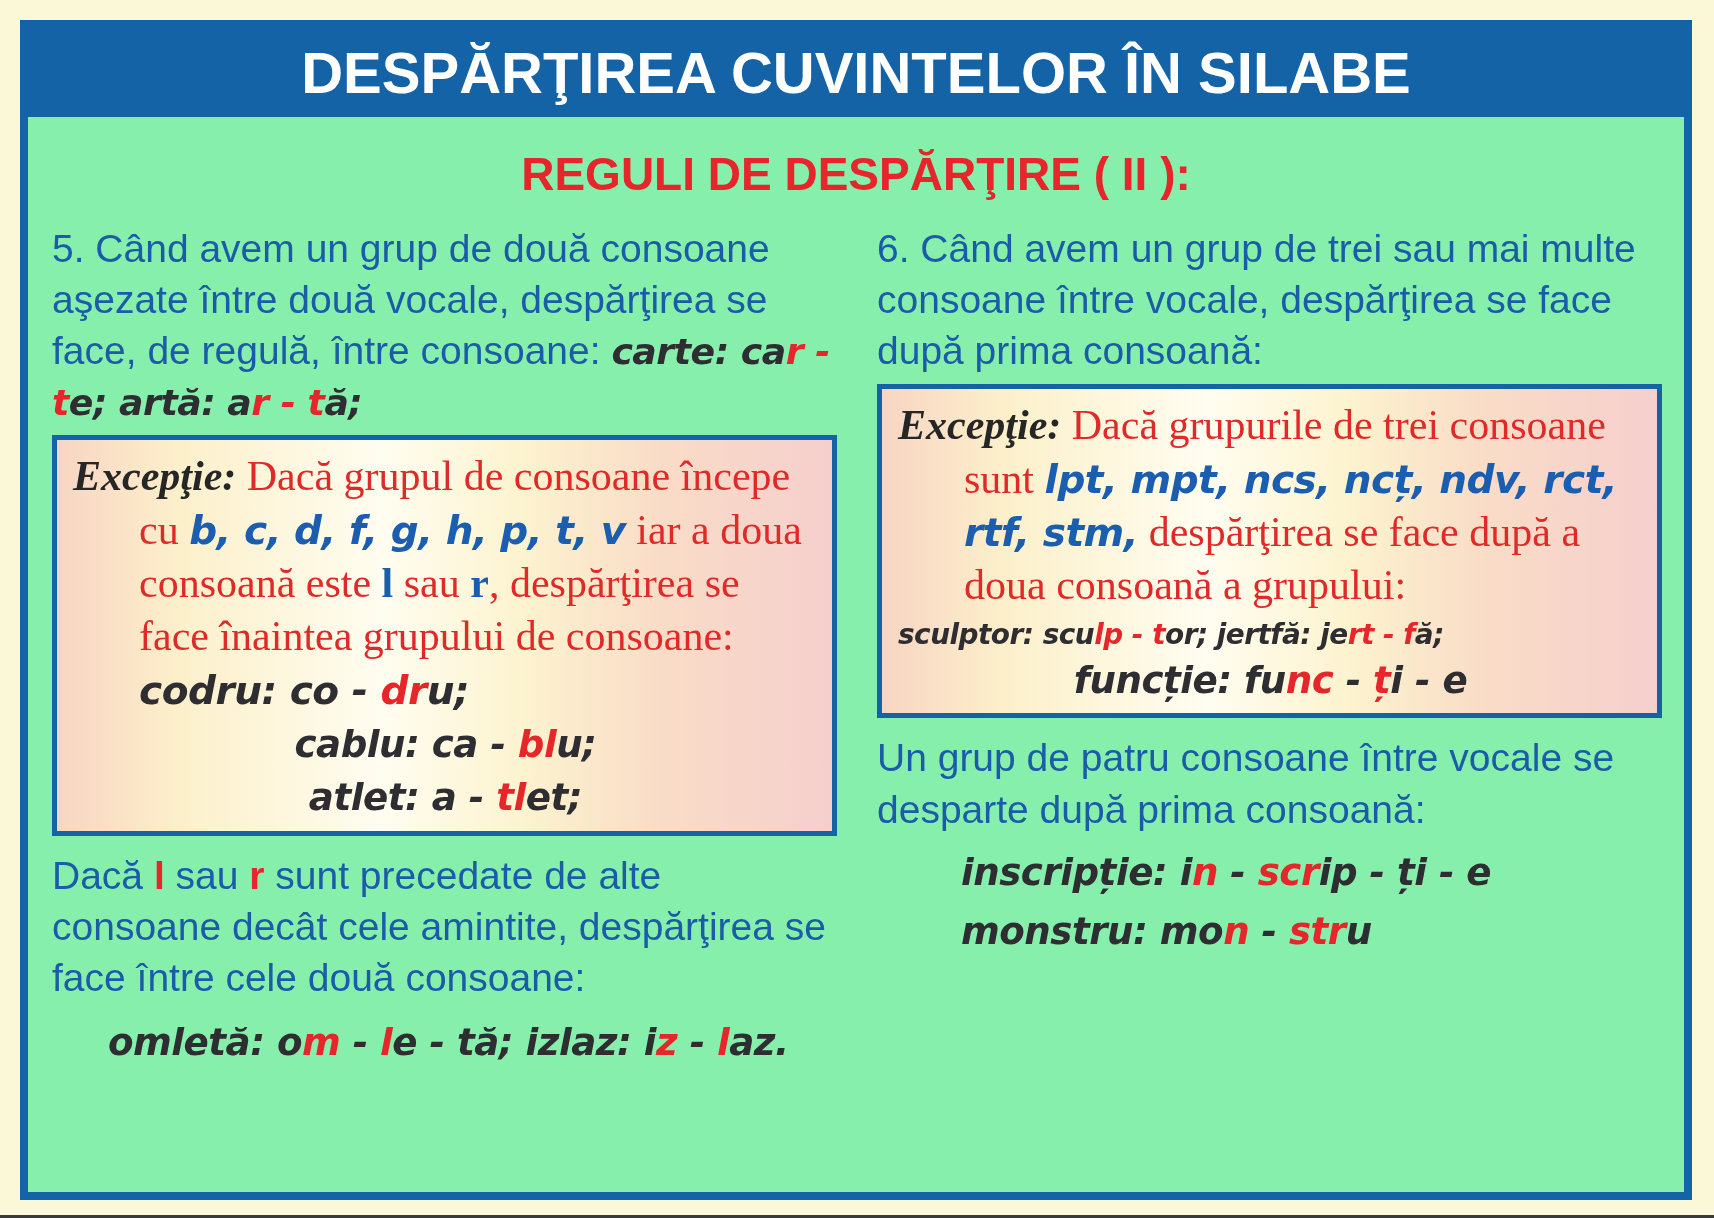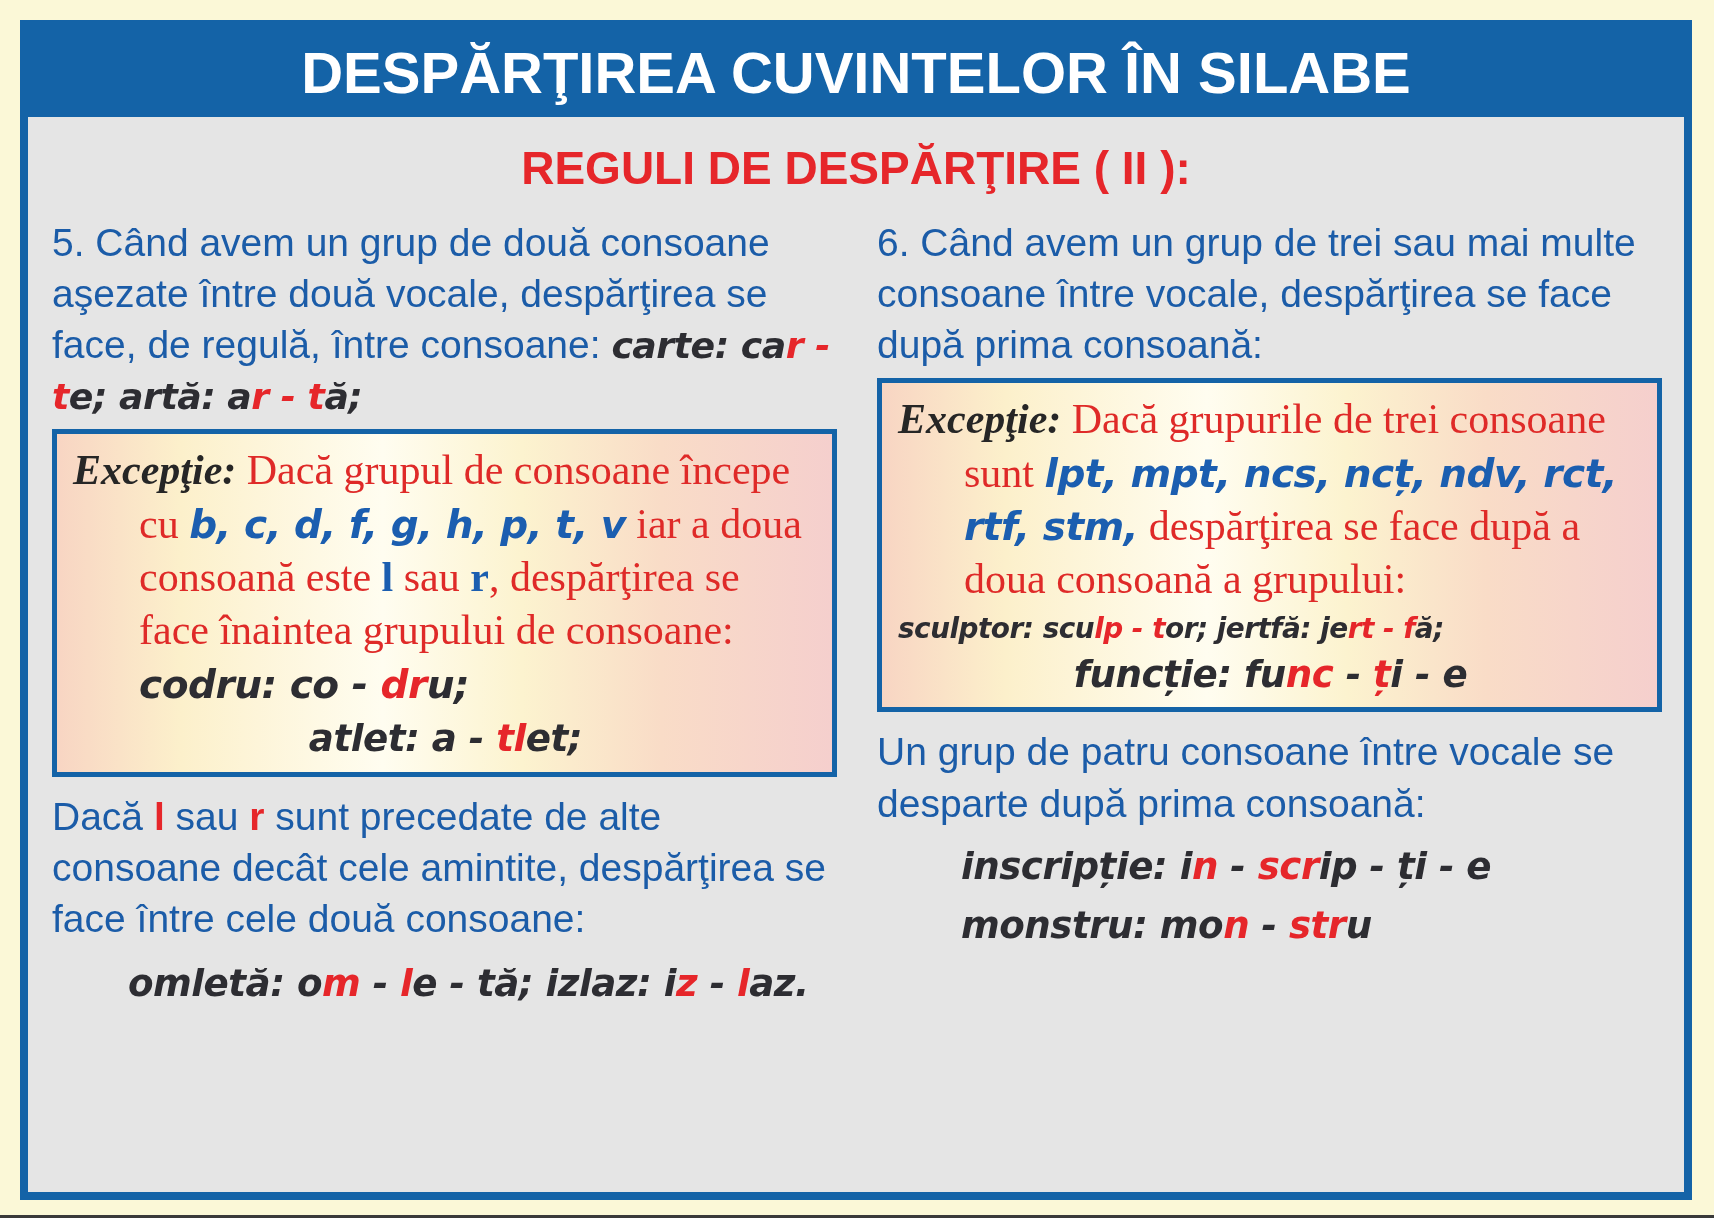--- a/index.html
+++ b/index.html
@@ -6,21 +6,21 @@
   body{
     width:1714px;height:1218px;
     background:#fbf8d7;
     font-family:"Liberation Sans",sans-serif;
     position:relative;overflow:hidden;
   }
   .bottom-edge{position:absolute;left:0;right:0;bottom:0;height:3px;background:#3a3a3a;}
   .frame{
     position:absolute;left:20px;top:20px;right:22px;bottom:18px;
     border:8px solid #1463a7;
-    background:#e5e5e5;
+    background:#86efac;
     box-sizing:border-box;
   }
   .header{
     background:#1463a7;
     height:90px;
     display:flex;align-items:center;justify-content:center;
     margin:-1px -1px 0 -1px;
   }
   .title{
     color:#ffffff;
@@ -28,21 +28,21 @@
     font-weight:bold;
     letter-spacing:0px;
     margin:0;
     white-space:nowrap;
   }
   .subtitle{
     text-align:center;
     color:#e6262a;
     font-size:46px;
     font-weight:bold;
-    margin:24px 0 14px 0;
+    margin:30px 0 14px 0;
   }
   .cols{
     display:flex;
     align-items:flex-start;
     padding:0 4px;
   }
   .col{flex:1 1 0;min-width:0;padding:4px 12px 0 20px;}
   .col.right{padding:4px 14px 0 16px;}
   .divider{
     width:8px;flex:0 0 8px;
@@ -83,21 +83,21 @@
     font-size:42px;
     line-height:1.27;
     color:#df2a28;
     padding:10px 14px 8px 16px;
     margin:8px 4px 14px 0;
   }
   .exmain{margin:0;padding-left:66px;text-indent:-66px;}
   .excenter{margin:2px 0 0 0;text-align:center;font-size:40px;}
   .exflush{margin:2px 0 0 0;font-size:30px;white-space:nowrap;}
   .exline{font-size:40px;margin:16px 0 0 0;}
-  .indent-left{margin-left:76px;}
+  .indent-left{margin-left:56px;}
   .indent-right{margin-left:30px;}
   .examples-block{margin:14px 0 0 84px;}
   .examples-block .exline{margin:0 0 14px 0;}
 </style>
 </head>
 <body>
 
 <div class="frame">
   <div class="header">
     <h1 class="title">DESPĂRŢIREA CUVINTELOR ÎN SILABE</h1>
@@ -105,20 +105,21 @@
 
   <h2 class="subtitle">REGULI DE DESPĂRŢIRE ( II ):</h2>
 
   <div class="cols">
 
     <div class="col left">
       <p class="rule"><span class="seg-b">5. Când avem un grup de două consoane aşezate între două vocale, despărţirea se face, de regulă, între consoane: </span><span class="seg-k">carte: ca</span><span class="seg-r">r - t</span><span class="seg-k">e; artă: a</span><span class="seg-r">r - t</span><span class="seg-k">ă;</span></p>
 
       <div class="exbox">
         <p class="exmain"><span class="seg-x">Excepţie: </span><span class="seg-sr">Dacă grupul de consoane începe cu </span><span class="seg-cb">b, c, d, f, g, h, p, t, v</span><span class="seg-sr"> iar a doua consoană este </span><span class="seg-cbb">l</span><span class="seg-sr"> sau </span><span class="seg-cbb">r</span><span class="seg-sr">, despărţirea se face înaintea grupului de consoane: </span><span class="seg-k">codru: co - </span><span class="seg-r">dr</span><span class="seg-k">u;</span></p>
+        <p class="excenter"><span class="seg-k">cablu: ca - </span><span class="seg-r">bl</span><span class="seg-k">u;</span></p>
         <p class="excenter"><span class="seg-k">atlet: a - </span><span class="seg-r">tl</span><span class="seg-k">et;</span></p>
       </div>
 
       <p class="rule"><span class="seg-b">Dacă </span><span class="seg-rbold">l</span><span class="seg-b"> sau </span><span class="seg-rbold">r</span><span class="seg-b"> sunt precedate de alte consoane decât cele amintite, despărţirea se face între cele două consoane:</span></p>
       <p class="exline indent-left"><span class="seg-k">omletă: o</span><span class="seg-r">m</span><span class="seg-k"> - </span><span class="seg-r">l</span><span class="seg-k">e - tă; izlaz: i</span><span class="seg-r">z</span><span class="seg-k"> - </span><span class="seg-r">l</span><span class="seg-k">az.</span></p>
     </div>
 
     <div class="divider"></div>
 
     <div class="col right">

